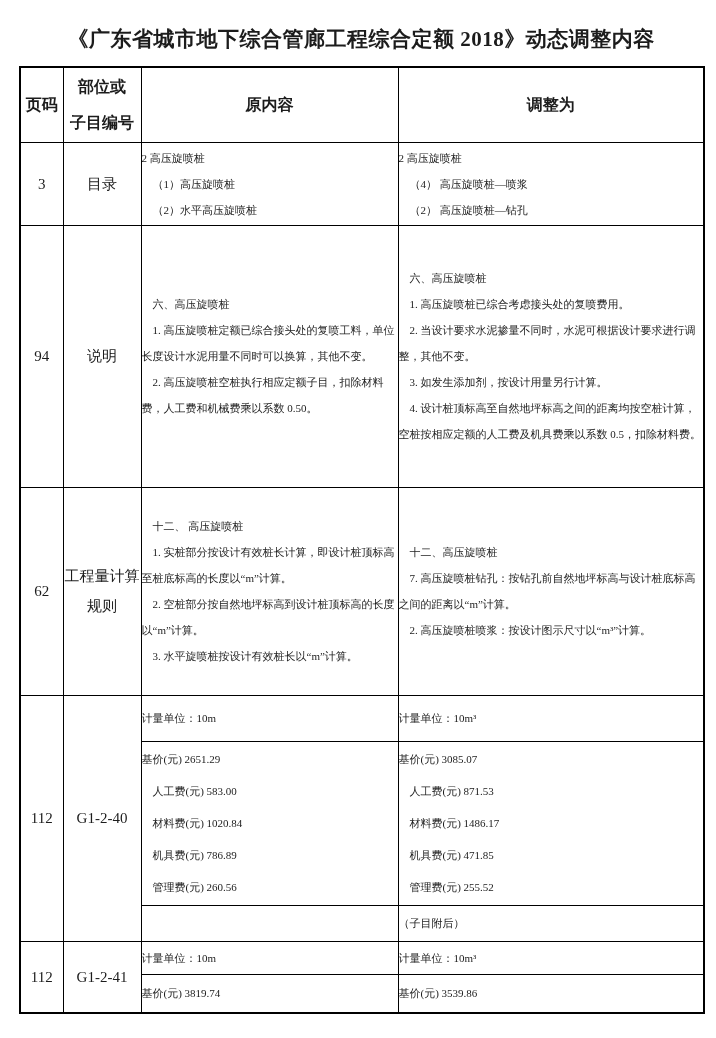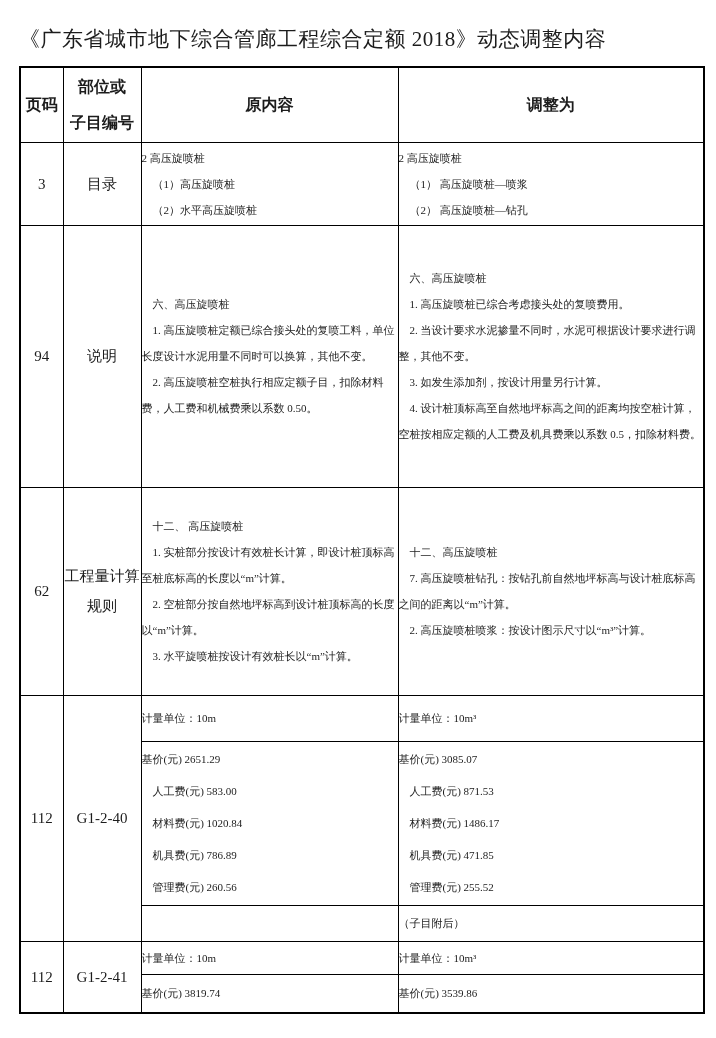--- a/index.html
+++ b/index.html
@@ -7,21 +7,22 @@
     margin: 0; padding: 0;
     background: #ffffff;
     width: 716px; height: 1038px;
     font-family: "Liberation Serif", "DejaVu Serif", serif;
     color: #1c1c1c;
   }
   .doc { padding: 10px 0 0 19px; width: 716px; }
   .attachment { font-size: 19px; line-height: 24px; }
   .title {
     width: 684px;
-    font-weight: normal;
+    text-align: center;
+    font-weight: bold;
     font-size: 21px;
     line-height: 28px;
     margin: 15px 0 13px 0;
     letter-spacing: 0.5px;
   }
   table.adj {
     border-collapse: collapse;
     table-layout: fixed;
     width: 684px;
     border: 2px solid #000;
@@ -91,21 +92,21 @@
     <tr class="r1">
       <td class="num">3</td>
       <td class="num">目录</td>
       <td class="txt">
             <div class="para">2 高压旋喷桩</div>
             <div class="para">　（1）高压旋喷桩</div>
             <div class="para">　（2）水平高压旋喷桩</div>
           </td>
       <td class="txt">
             <div class="para">2 高压旋喷桩</div>
-            <div class="para">　（1） 高压旋喷桩—喷浆</div>
+            <div class="para">　（4） 高压旋喷桩—喷浆</div>
             <div class="para">　（2） 高压旋喷桩—钻孔</div>
           </td>
     </tr>
 
     <tr class="r2">
       <td class="num">94</td>
       <td class="num">说明</td>
       <td class="txt">
             <div class="para">　六、高压旋喷桩</div>
             <div class="para">　1. 高压旋喷桩定额已综合接头处的复喷工料，单位长度设计水泥用量不同时可以换算，其他不变。</div>

